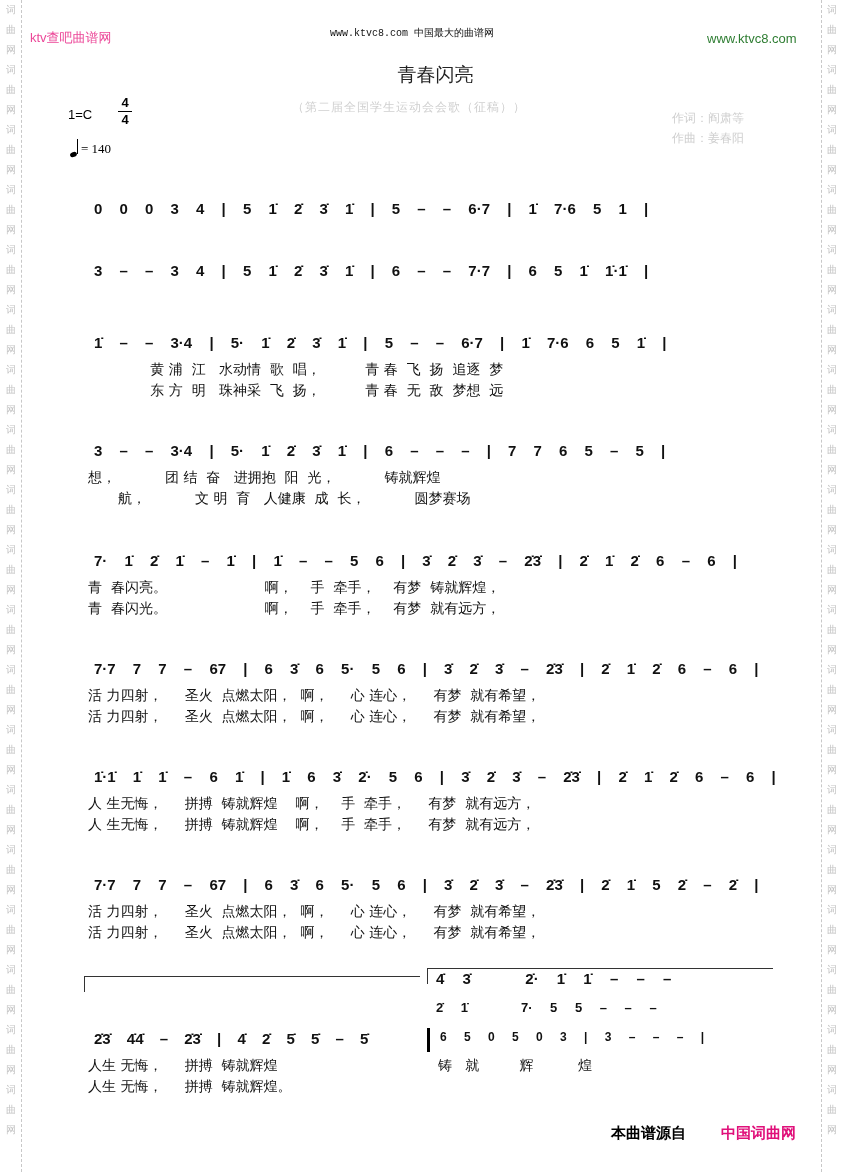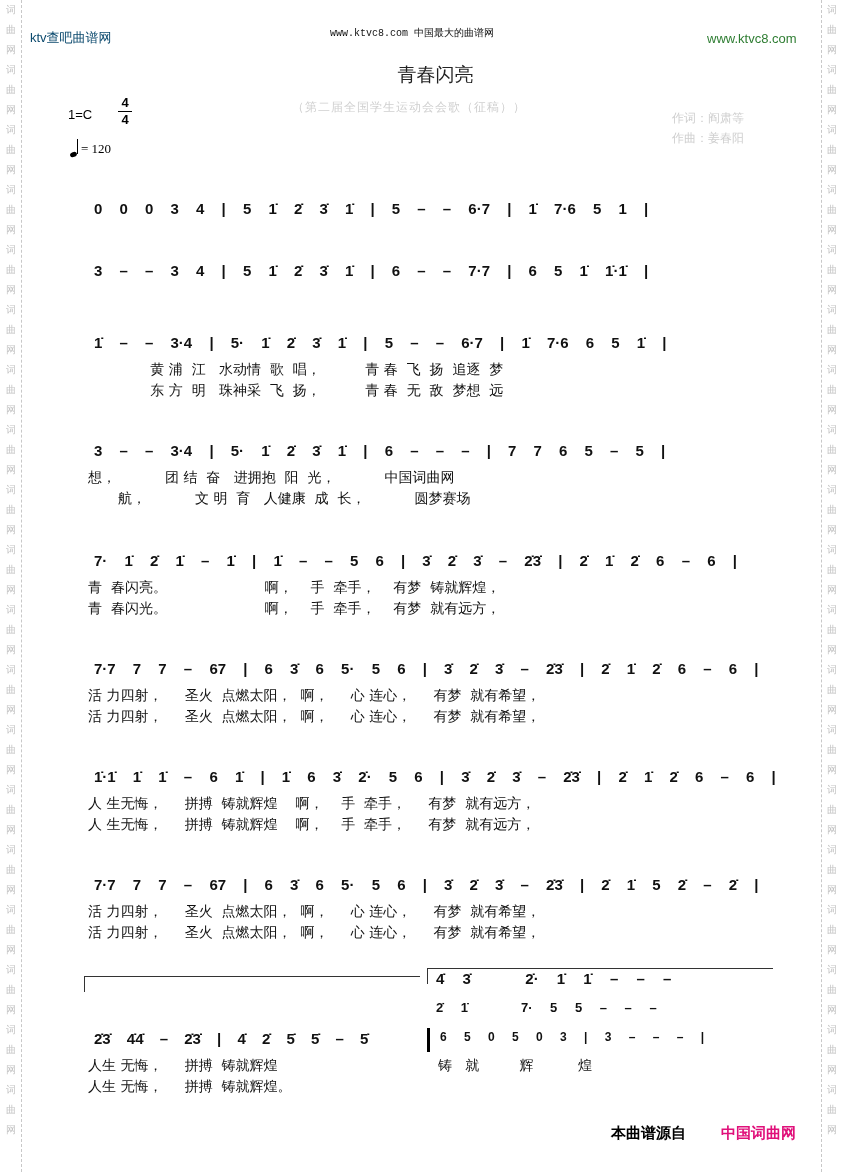--- a/index.html
+++ b/index.html
@@ -8,21 +8,21 @@
 
   .side-strip { position: absolute; top: 0; width: 22px; height: 1172px; display: flex; flex-direction: column; align-items: center; }
   .side-strip.left { left: 0; }
   .side-strip.right { right: 0; }
   .side-strip .wm { font-size: 10px; color: #c4c4c4; line-height: 20px; height: 20px; }
   .side-strip .grp { margin-bottom: 0; height: 60px; display: flex; flex-direction: column; }
   .side-rule { position: absolute; top: 0; height: 1172px; border-left: 1px dashed #c8c8c8; }
   .side-rule.left { left: 21px; }
   .side-rule.right { left: 821px; }
 
-  .hdr-left { position: absolute; left: 30px; top: 29px; font-size: 13px; color: #0c4a6e; font-family: "Liberation Sans", sans-serif; }
+  .hdr-left { position: absolute; left: 30px; top: 29px; font-size: 13px; color: #ec4899; font-family: "Liberation Sans", sans-serif; }
   .hdr-center { position: absolute; left: 330px; top: 26px; font-size: 10px; color: #111; font-family: "Liberation Mono", monospace; }
   .hdr-right { position: absolute; left: 707px; top: 31px; font-size: 13px; color: #2e7d32; font-family: "Liberation Sans", sans-serif; }
 
   .title { position: absolute; left: 14px; width: 843px; top: 62px; text-align: center; font-size: 19px; color: #222; font-family: "DejaVu Sans", sans-serif; }
   .subtitle { position: absolute; left: 292px; top: 99px; font-size: 12px; color: #d0d0d0; letter-spacing: 1px; }
   .credits { position: absolute; left: 672px; top: 108px; font-size: 12px; color: #cfcfcf; line-height: 20px; }
 
   .key { position: absolute; left: 68px; top: 107px; font-size: 13px; font-family: "Liberation Sans", sans-serif; }
   .timesig { position: absolute; left: 118px; top: 96px; width: 14px; text-align: center; font-weight: bold; font-size: 13px; font-family: "Liberation Sans", sans-serif; line-height: 14px; }
   .timesig .bar { height: 1px; background: #000; margin: 1px 0; }
@@ -255,38 +255,38 @@
 <div class="timesig">
   <div>4</div>
   <div class="bar"></div>
   <div>4</div>
 </div>
 <div class="tempo">
   <span class="note-glyph">
       <span class="stem"></span>
       <span class="head"></span>
     </span>
-  <span>= 120</span>
+  <span>= 140</span>
 </div>
 
 <div id="systems">
     <div class="system" style="top: 200px;">
       <div class="lyric" style="left: 8px; top: 0px; font-family: &quot;Liberation Sans&quot;, sans-serif; font-weight: bold; font-size: 15px; word-spacing: 13px;">0 0 0 3 4 | 5 1̇ 2̇ 3̇ 1̇ | 5 – – 6·7 | 1̇ 7·6 5 1 |</div>
     </div>
     <div class="system" style="top: 262px;">
       <div class="lyric" style="left: 8px; top: 0px; font-family: &quot;Liberation Sans&quot;, sans-serif; font-weight: bold; font-size: 15px; word-spacing: 13px;">3 – – 3 4 | 5 1̇ 2̇ 3̇ 1̇ | 6 – – 7·7 | 6 5 1̇ 1̇·1̇ |</div>
     </div>
     <div class="system" style="top: 334px;">
       <div class="lyric" style="left: 8px; top: 0px; font-family: &quot;Liberation Sans&quot;, sans-serif; font-weight: bold; font-size: 15px; word-spacing: 13px;">1̇ – – 3·4 | 5· 1̇ 2̇ 3̇ 1̇ | 5 – – 6·7 | 1̇ 7·6 6 5 1̇ |</div>
       <div class="lyric" style="left: 2px; top: 27px;">              黄 浦  江   水动情  歌  唱，          青 春  飞  扬  追逐  梦</div>
       <div class="lyric" style="left: 2px; top: 48px;">              东 方  明   珠神采  飞  扬，          青 春  无  敌  梦想  远</div>
     </div>
     <div class="system" style="top: 442px;">
       <div class="lyric" style="left: 8px; top: 0px; font-family: &quot;Liberation Sans&quot;, sans-serif; font-weight: bold; font-size: 15px; word-spacing: 13px;">3 – – 3·4 | 5· 1̇ 2̇ 3̇ 1̇ | 6 – – – | 7 7 6 5 – 5 |</div>
-      <div class="lyric" style="left: 2px; top: 27px;">想，           团 结  奋   进拥抱  阳  光，           中国词曲网</div>
+      <div class="lyric" style="left: 2px; top: 27px;">想，           团 结  奋   进拥抱  阳  光，           铸就辉煌</div>
       <div class="lyric" style="left: 2px; top: 48px; margin-left: 30px;">航，           文 明  育   人健康  成  长，           圆梦赛场</div>
     </div>
     <div class="system" style="top: 552px;">
       <div class="lyric" style="left: 8px; top: 0px; font-family: &quot;Liberation Sans&quot;, sans-serif; font-weight: bold; font-size: 15px; word-spacing: 13px;">7· 1̇ 2̇ 1̇ – 1̇ | 1̇ – – 5 6 | 3̇ 2̇ 3̇ – 2̇3̇ | 2̇ 1̇ 2̇ 6 – 6 |</div>
       <div class="lyric" style="left: 2px; top: 27px;">青  春闪亮。                      啊，    手  牵手，    有梦  铸就辉煌，</div>
       <div class="lyric" style="left: 2px; top: 48px;">青  春闪光。                      啊，    手  牵手，    有梦  就有远方，</div>
     </div>
     <div class="system" style="top: 660px;">
       <div class="lyric" style="left: 8px; top: 0px; font-family: &quot;Liberation Sans&quot;, sans-serif; font-weight: bold; font-size: 15px; word-spacing: 13px;">7·7 7 7 – 67 | 6 3̇ 6 5· 5 6 | 3̇ 2̇ 3̇ – 2̇3̇ | 2̇ 1̇ 2̇ 6 – 6 |</div>
       <div class="lyric" style="left: 2px; top: 27px;">活 力四射，     圣火  点燃太阳，  啊，     心 连心，     有梦  就有希望，</div>

